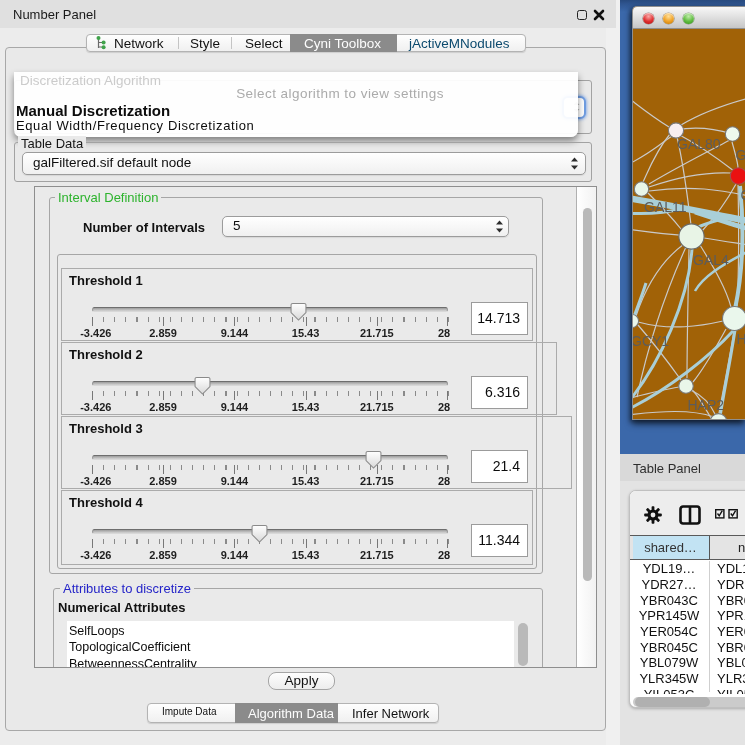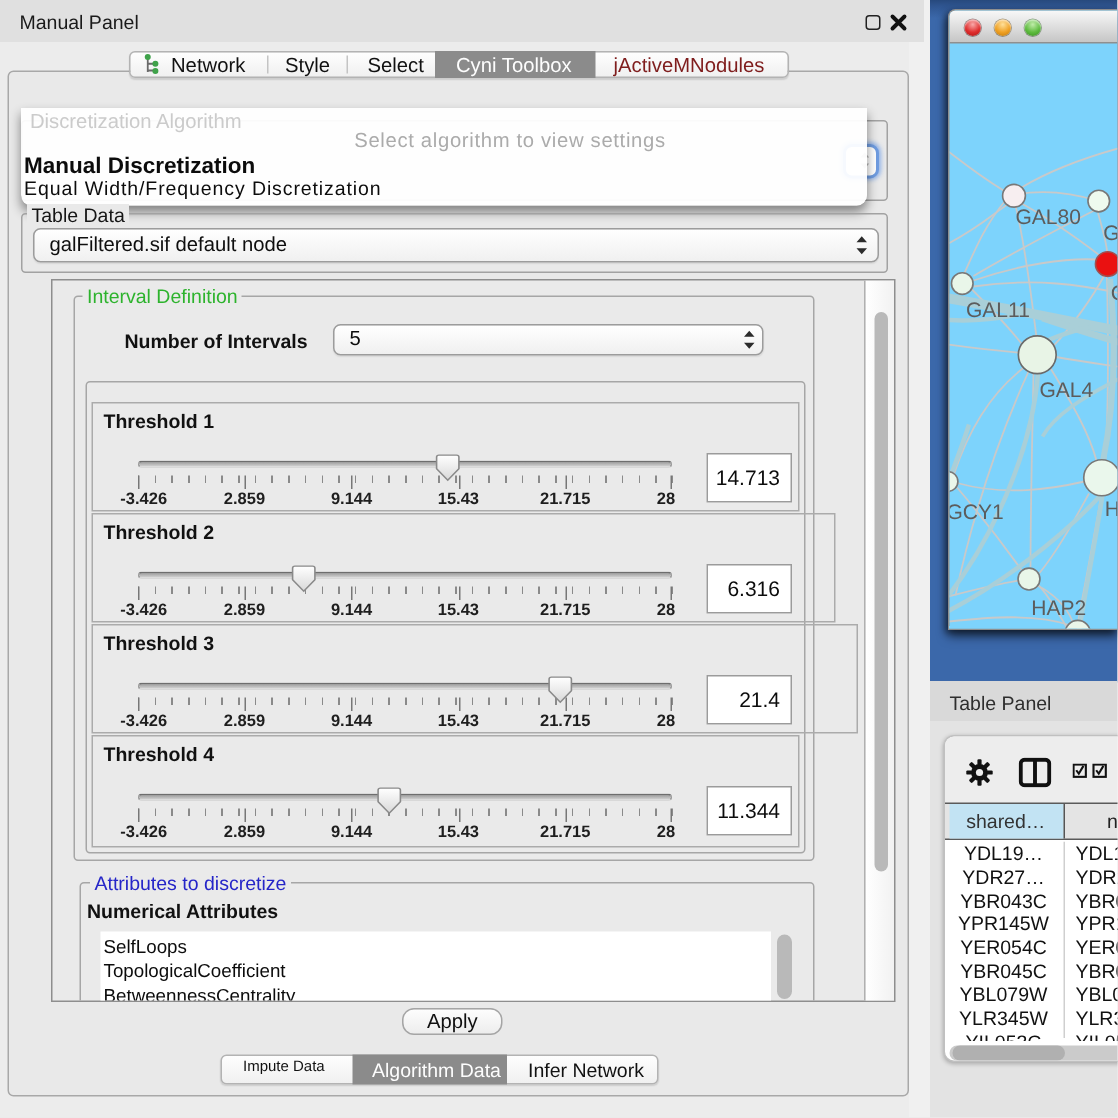--- a/index.html
+++ b/index.html
@@ -11,21 +11,21 @@
 .gbox { position:absolute; border:1px solid #a6a6a6; border-radius:3px; }
 .glabel { position:absolute; background:#eaeaea; padding:0 3px; font-size:13px; line-height:13px; }
 .ticklabel { position:absolute; font-size:11px; font-weight:bold; color:#1e1e1e; transform:translateX(-50%); }
 </style>
 </head>
 <body>
 
 <div class="abs" style="left:606px;top:28px;width:14px;height:717px;background:#f0f0f0;"></div>
 <div class="abs" style="left:616px;top:0;width:4px;height:28px;background:#f0f0f0;"></div>
 <div class="abs" style="left:0;top:0;width:616px;height:28px;background:#e0e0e0;"></div>
-<div class="abs" style="left:13px;top:7px;font-size:13px;color:#1a1a1a;">Manual Panel</div>
+<div class="abs" style="left:13px;top:7px;font-size:13px;color:#1a1a1a;">Number Panel</div>
 <div class="abs" style="left:577px;top:10px;width:10px;height:10px;border:1.6px solid #222;border-radius:2.5px;"></div>
 <svg class="abs" style="left:593px;top:9px;" width="12" height="12" viewBox="0 0 12 12">
   <path d="M2 2 L10 10 M10 2 L2 10" stroke="#111" stroke-width="2.6" stroke-linecap="round"></path>
 </svg>
 
 <div class="abs" style="left:5px;top:47px;width:601px;height:684px;background:#e9e9e9;border:1px solid #a8a8a8;border-radius:4px;"></div>
 
 <div class="abs" style="left:86px;top:34px;width:440px;height:18px;background:linear-gradient(#fefefe,#f0f0f0);border:1px solid #b3b3b3;border-radius:4px;box-shadow:0 1px 1px rgba(0,0,0,0.12);"></div>
 <svg class="abs" style="left:95px;top:35px;" width="14" height="16" viewBox="0 0 14 16">
   <path d="M3.5 3.5 V13 M3.5 7.5 H8 M3.5 12 H8" stroke="#6a6a6a" stroke-width="1.2" fill="none"></path>
@@ -33,21 +33,21 @@
     <circle cx="8.6" cy="7.5" r="2" fill="#3fa24a"></circle>
     <circle cx="8.6" cy="12.3" r="2" fill="#3fa24a"></circle>
 </svg>
 <div class="abs" style="left:114px;top:35.5px;font-size:13.5px;color:#111;">Network</div>
 <div class="abs" style="left:178px;top:37px;width:1px;height:12px;background:#c4c4c4;"></div>
 <div class="abs" style="left:190px;top:35.5px;font-size:13.5px;color:#111;">Style</div>
 <div class="abs" style="left:231px;top:37px;width:1px;height:12px;background:#c4c4c4;"></div>
 <div class="abs" style="left:245px;top:35.5px;font-size:13.5px;color:#111;">Select</div>
 <div class="abs" style="left:290px;top:34px;width:107px;height:18px;background:#8b8b8b;"></div>
 <div class="abs" style="left:304px;top:35.5px;font-size:13.5px;color:#fdfdfd;">Cyni Toolbox</div>
-<div class="abs" style="left:409px;top:35.5px;font-size:13.5px;color:#7f1d1d;">jActiveMNodules</div>
+<div class="abs" style="left:409px;top:35.5px;font-size:13.5px;color:#0c4a6e;">jActiveMNodules</div>
 
 <div class="gbox" style="left:14px;top:80px;width:578px;height:54px;border-color:#a2a2a2;"></div>
 
 <div class="abs" style="left:562px;top:96px;width:24px;height:23px;background:#fff;border:2px solid #6f9ce0;border-radius:6px;box-shadow:0 0 3px 1px rgba(100,150,230,0.65);"></div>
 <svg class="abs" style="left:572px;top:99px;" width="9" height="16" viewBox="0 0 9 16">
   <path d="M1.5 6 L4.5 2.5 L7.5 6 Z M1.5 10 L4.5 13.5 L7.5 10 Z" fill="#b9b9b9"></path>
 </svg>
 
 <div class="abs" style="left:14px;top:72px;width:564px;height:65px;background:rgba(255,255,255,0.94);border-radius:0 0 7px 7px;box-shadow:0 4px 7px rgba(0,0,0,0.45);"></div>
 <div class="abs" style="left:20px;top:73px;font-size:13.5px;color:#cbcbcb;">Discretization Algorithm</div>
@@ -200,21 +200,21 @@
 <div class="abs" style="left:268px;top:672px;width:67px;height:18px;background:linear-gradient(#fdfdfd,#ededed);border:1px solid #a5a5a5;border-radius:8px;text-align:center;font-size:13.5px;color:#111;line-height:16px;">Apply</div>
 
 <div class="abs" style="left:147px;top:703px;width:292px;height:20px;background:linear-gradient(#fefefe,#f0f0f0);border:1px solid #b3b3b3;border-radius:4px;box-shadow:0 1px 1px rgba(0,0,0,0.12);"></div>
 <div class="abs" style="left:162px;top:705.5px;font-size:10px;color:#111;">Impute Data</div>
 <div class="abs" style="left:235px;top:703px;width:103px;height:20px;background:#8b8b8b;"></div>
 <div class="abs" style="left:248px;top:705.5px;font-size:13px;color:#fdfdfd;">Algorithm Data</div>
 <div class="abs" style="left:352px;top:705.5px;font-size:13px;color:#111;">Infer Network</div>
 
 <div class="abs" style="left:620px;top:0;width:125px;height:455px;background:linear-gradient(#27497d 0px,#2f5590 4px,#3b68aa 12px,#3b68aa 100%);"></div>
 
-<div class="abs" style="left:632px;top:6px;width:113px;height:414px;background:#7dd3fc;border:1px solid #8f8f8f;border-right:none;border-radius:5px 0 0 0;box-shadow:-2px 2px 5px rgba(0,0,0,0.45), 0 4px 7px rgba(0,0,0,0.55);overflow:hidden;">
+<div class="abs" style="left:632px;top:6px;width:113px;height:414px;background:#a16207;border:1px solid #8f8f8f;border-right:none;border-radius:5px 0 0 0;box-shadow:-2px 2px 5px rgba(0,0,0,0.45), 0 4px 7px rgba(0,0,0,0.55);overflow:hidden;">
   <div style="height:22px;background:linear-gradient(#f8f8f8,#c6c6c6);border-bottom:1px solid #8f8f8f;position:relative;">
     <div style="position:absolute;left:9.5px;top:5.5px;width:11px;height:11px;border-radius:50%;background:radial-gradient(circle at 50% 30%,#f9a9a9,#df2f2f 55%,#ae1212);box-shadow:0 0 0 0.6px rgba(60,20,20,0.45), inset 0 1px 1px rgba(255,255,255,0.55);"></div>
     <div style="position:absolute;left:29.5px;top:5.5px;width:11px;height:11px;border-radius:50%;background:radial-gradient(circle at 50% 30%,#ffe09a,#efa125 55%,#bf7606);box-shadow:0 0 0 0.6px rgba(80,55,10,0.45), inset 0 1px 1px rgba(255,255,255,0.55);"></div>
     <div style="position:absolute;left:49.5px;top:5.5px;width:11px;height:11px;border-radius:50%;background:radial-gradient(circle at 50% 30%,#c0ecaa,#5fbc40 55%,#378f1e);box-shadow:0 0 0 0.6px rgba(30,70,20,0.45), inset 0 1px 1px rgba(255,255,255,0.55);"></div>
   </div>
   <svg style="position:absolute;left:0;top:22px;" width="113" height="392" viewBox="632 28 113 392">
     <g fill="none" stroke="#c9c9c9" stroke-width="1.2">
       <path d="M680,124 C700,112 722,104 748,97"></path>
       <path d="M628,163 C650,152 662,141 671,135"></path>
       <path d="M668,126 C650,115 638,105 626,96"></path>

